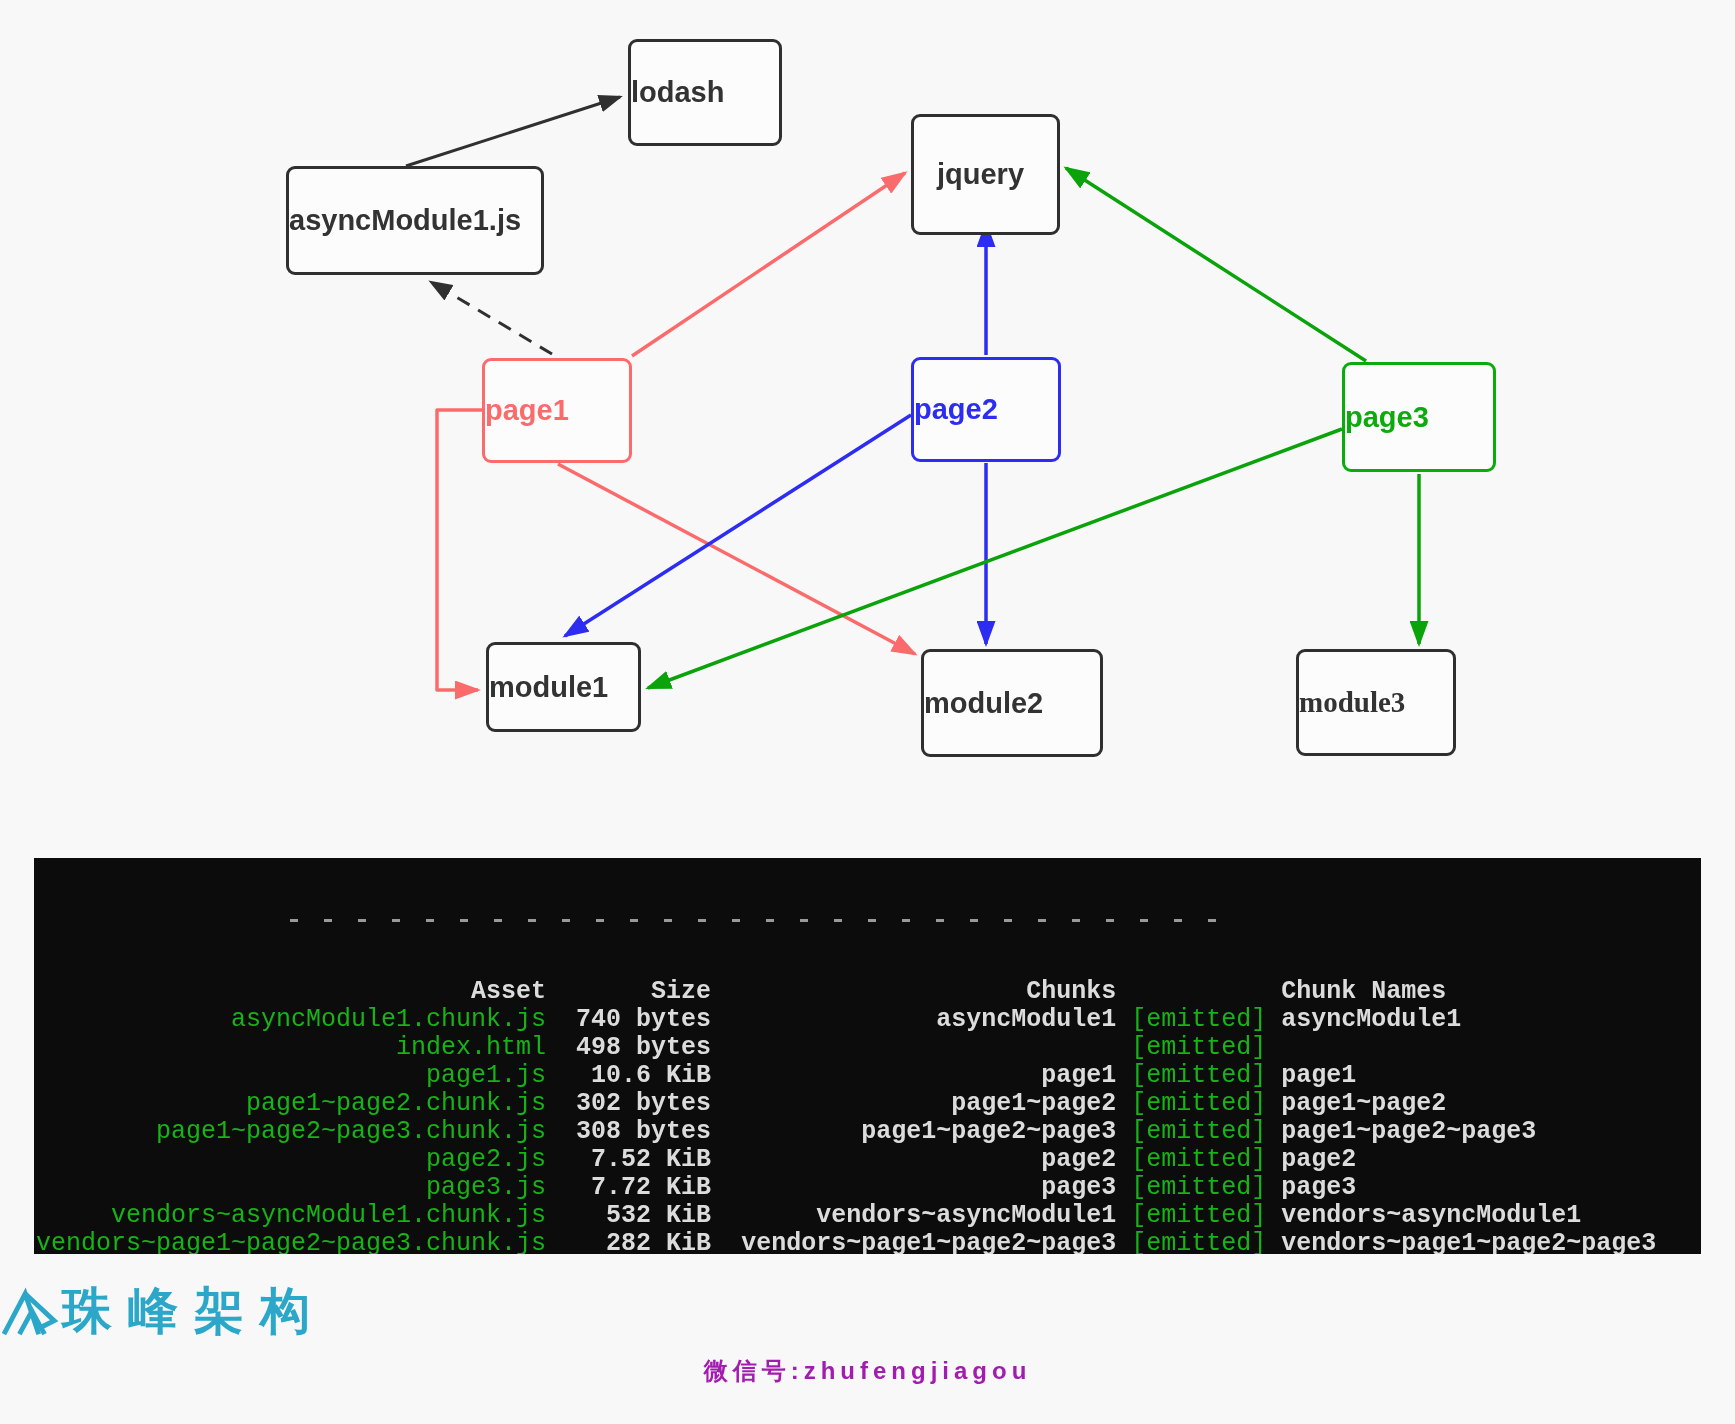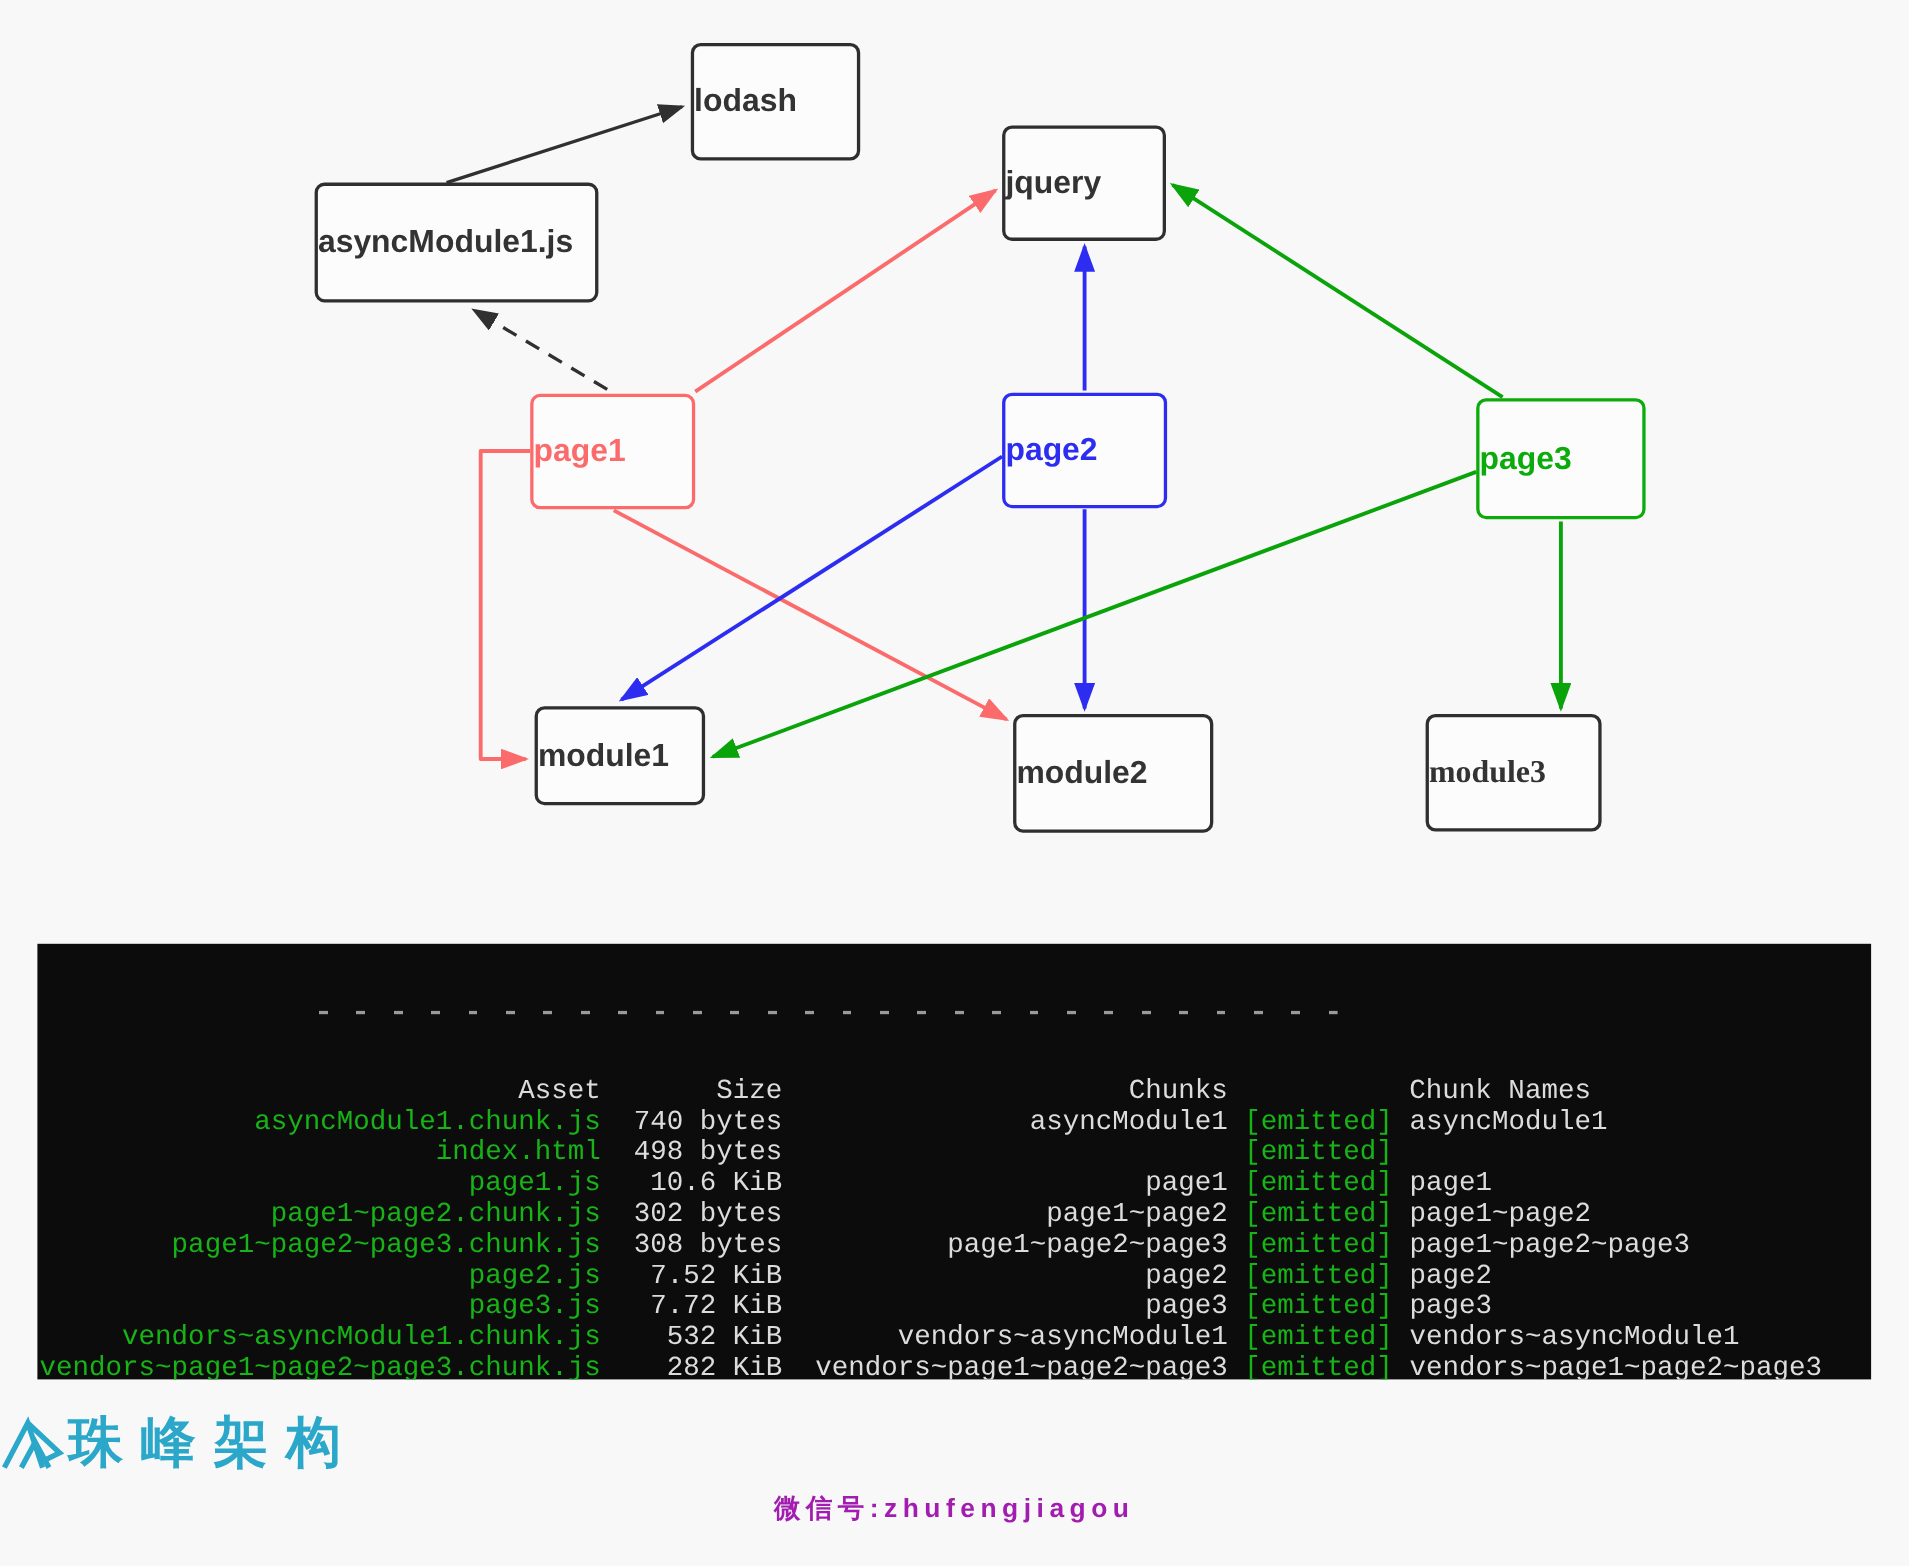--- a/index.html
+++ b/index.html
@@ -7,40 +7,40 @@
        font-family:"Liberation Sans",sans-serif;}
 
   
   .diagram{position:absolute;left:0;top:0;width:1735px;height:800px;}
   .edges{position:absolute;left:0;top:0;}
   .node{position:absolute;display:flex;align-items:center;justify-content:flex-start;
         background:#fcfcfd;border:3px solid #2f2f2f;border-radius:9px;
         font-weight:bold;font-size:29px;color:#333;box-sizing:border-box;}
   .n-lodash {left:628px;top:39px; width:154px;height:107px;}
   .n-async  {left:286px;top:166px;width:258px;height:109px;}
-  .n-jquery {left:911px;top:114px;width:149px;height:105px;}
+  .n-jquery {left:911px;top:114px;width:149px;height:121px;padding-left:23px;}
   .n-page1  {left:482px;top:358px;width:150px;height:105px;border-color:#fb6b6b;color:#fb6b6b;}
   .n-page2  {left:911px;top:357px;width:150px;height:105px;border-color:#2d2df2;color:#2d2df2;}
   .n-page3  {left:1342px;top:362px;width:154px;height:110px;border-color:#0cab0c;color:#0cab0c;}
   .n-module1{left:486px;top:642px;width:155px;height:90px;}
   .n-module2{left:921px;top:649px;width:182px;height:108px;}
   .n-module3{left:1296px;top:649px;width:160px;height:107px;font-family:Liberation Serif, serif;}
 
   
   .terminal{position:absolute;left:34px;top:858px;width:1667px;height:396px;
             background:#0c0c0c;color:#dcdcdc;overflow:hidden;
             font-family:"Liberation Mono","DejaVu Sans Mono",monospace;
             font-size:25px;line-height:28px;white-space:pre;padding:2px 0 0 2px;
             box-sizing:border-box;}
   .clip-top{height:6px;overflow:hidden;
             background:repeating-linear-gradient(90deg,transparent 0 14px,#9a9a9a 14px 22px,transparent 22px 34px);
             background-size:auto 3px;background-repeat:no-repeat;background-position:120px bottom;
             width:1060px;margin-left:120px;}
   .trow{height:28px;}
-  .t-w{color:#dcdcdc;}
+  .t-w{color:#dcdcdc;font-weight:bold;}
   .t-g{color:#17b317;}
 
   
   .footer{position:absolute;left:0;top:1278px;width:1735px;text-align:center;}
   .brand-row{display:flex;align-items:center;}
   .brand{font-size:50px;font-weight:bold;color:#2aa7c9;letter-spacing:16px;}
   .wechat{margin-top:10px;font-size:24px;font-weight:bold;color:#a21caf;letter-spacing:5px;}
 </style>
 </head>
 <body>

